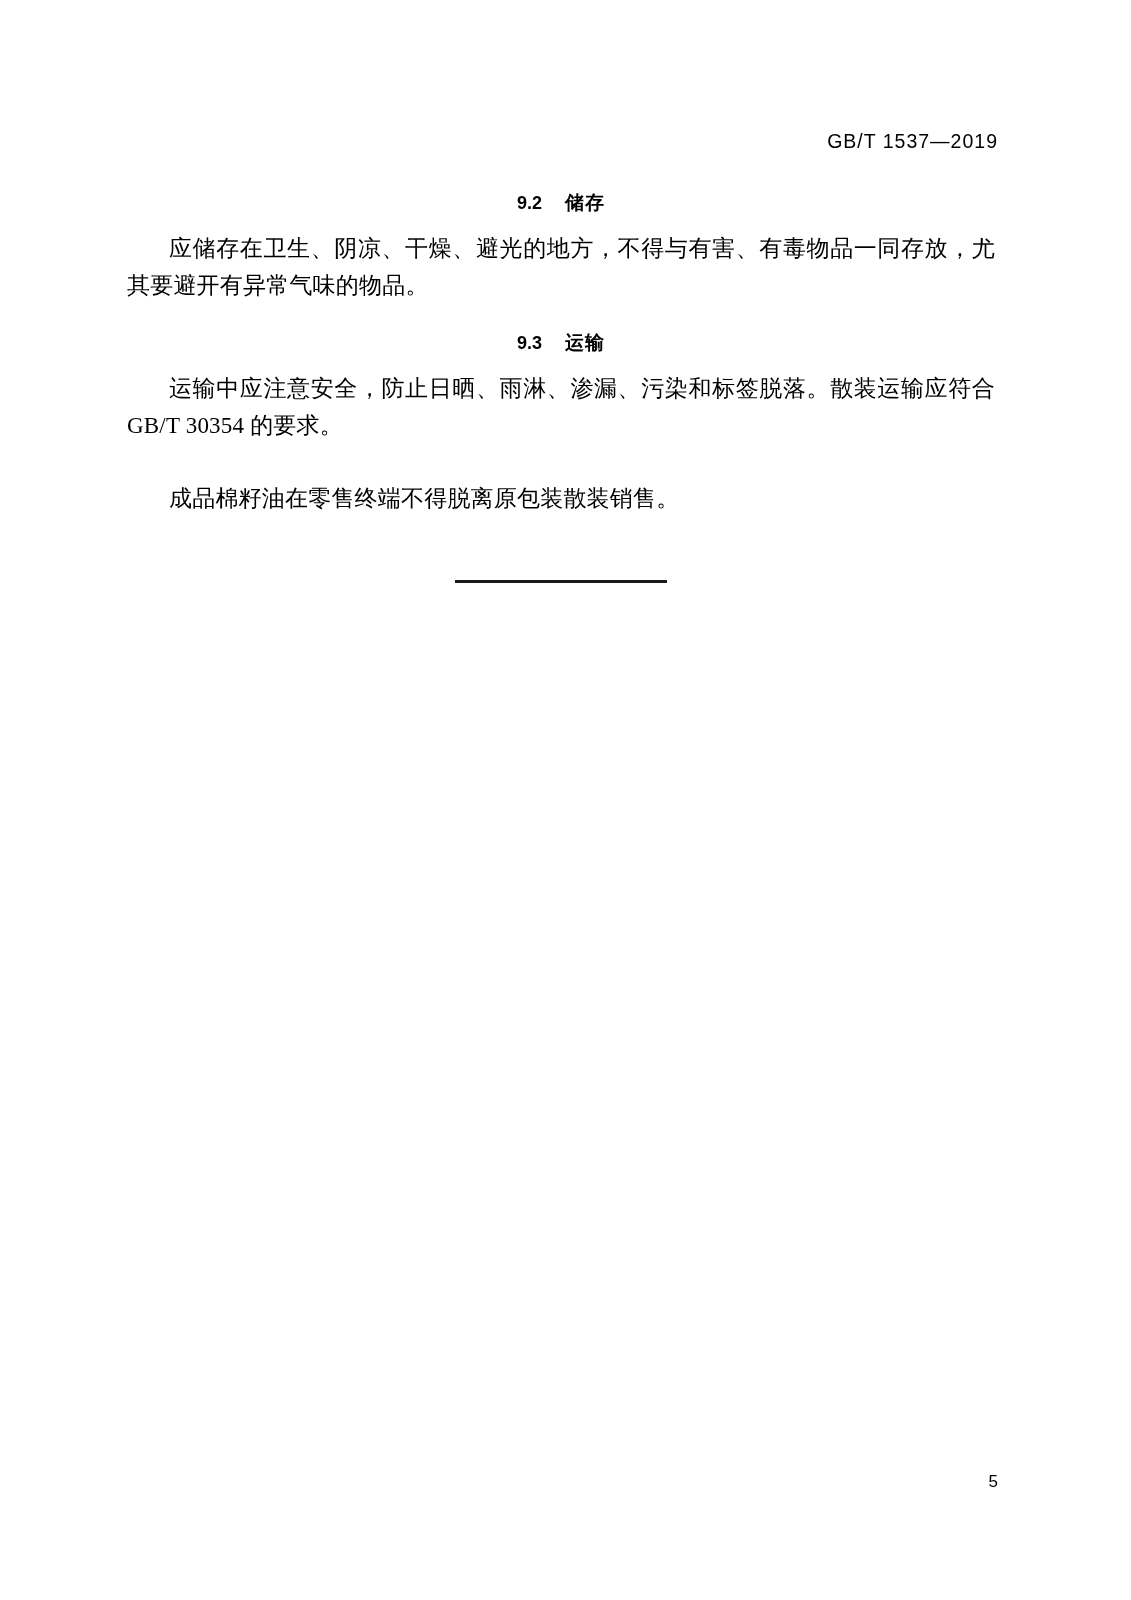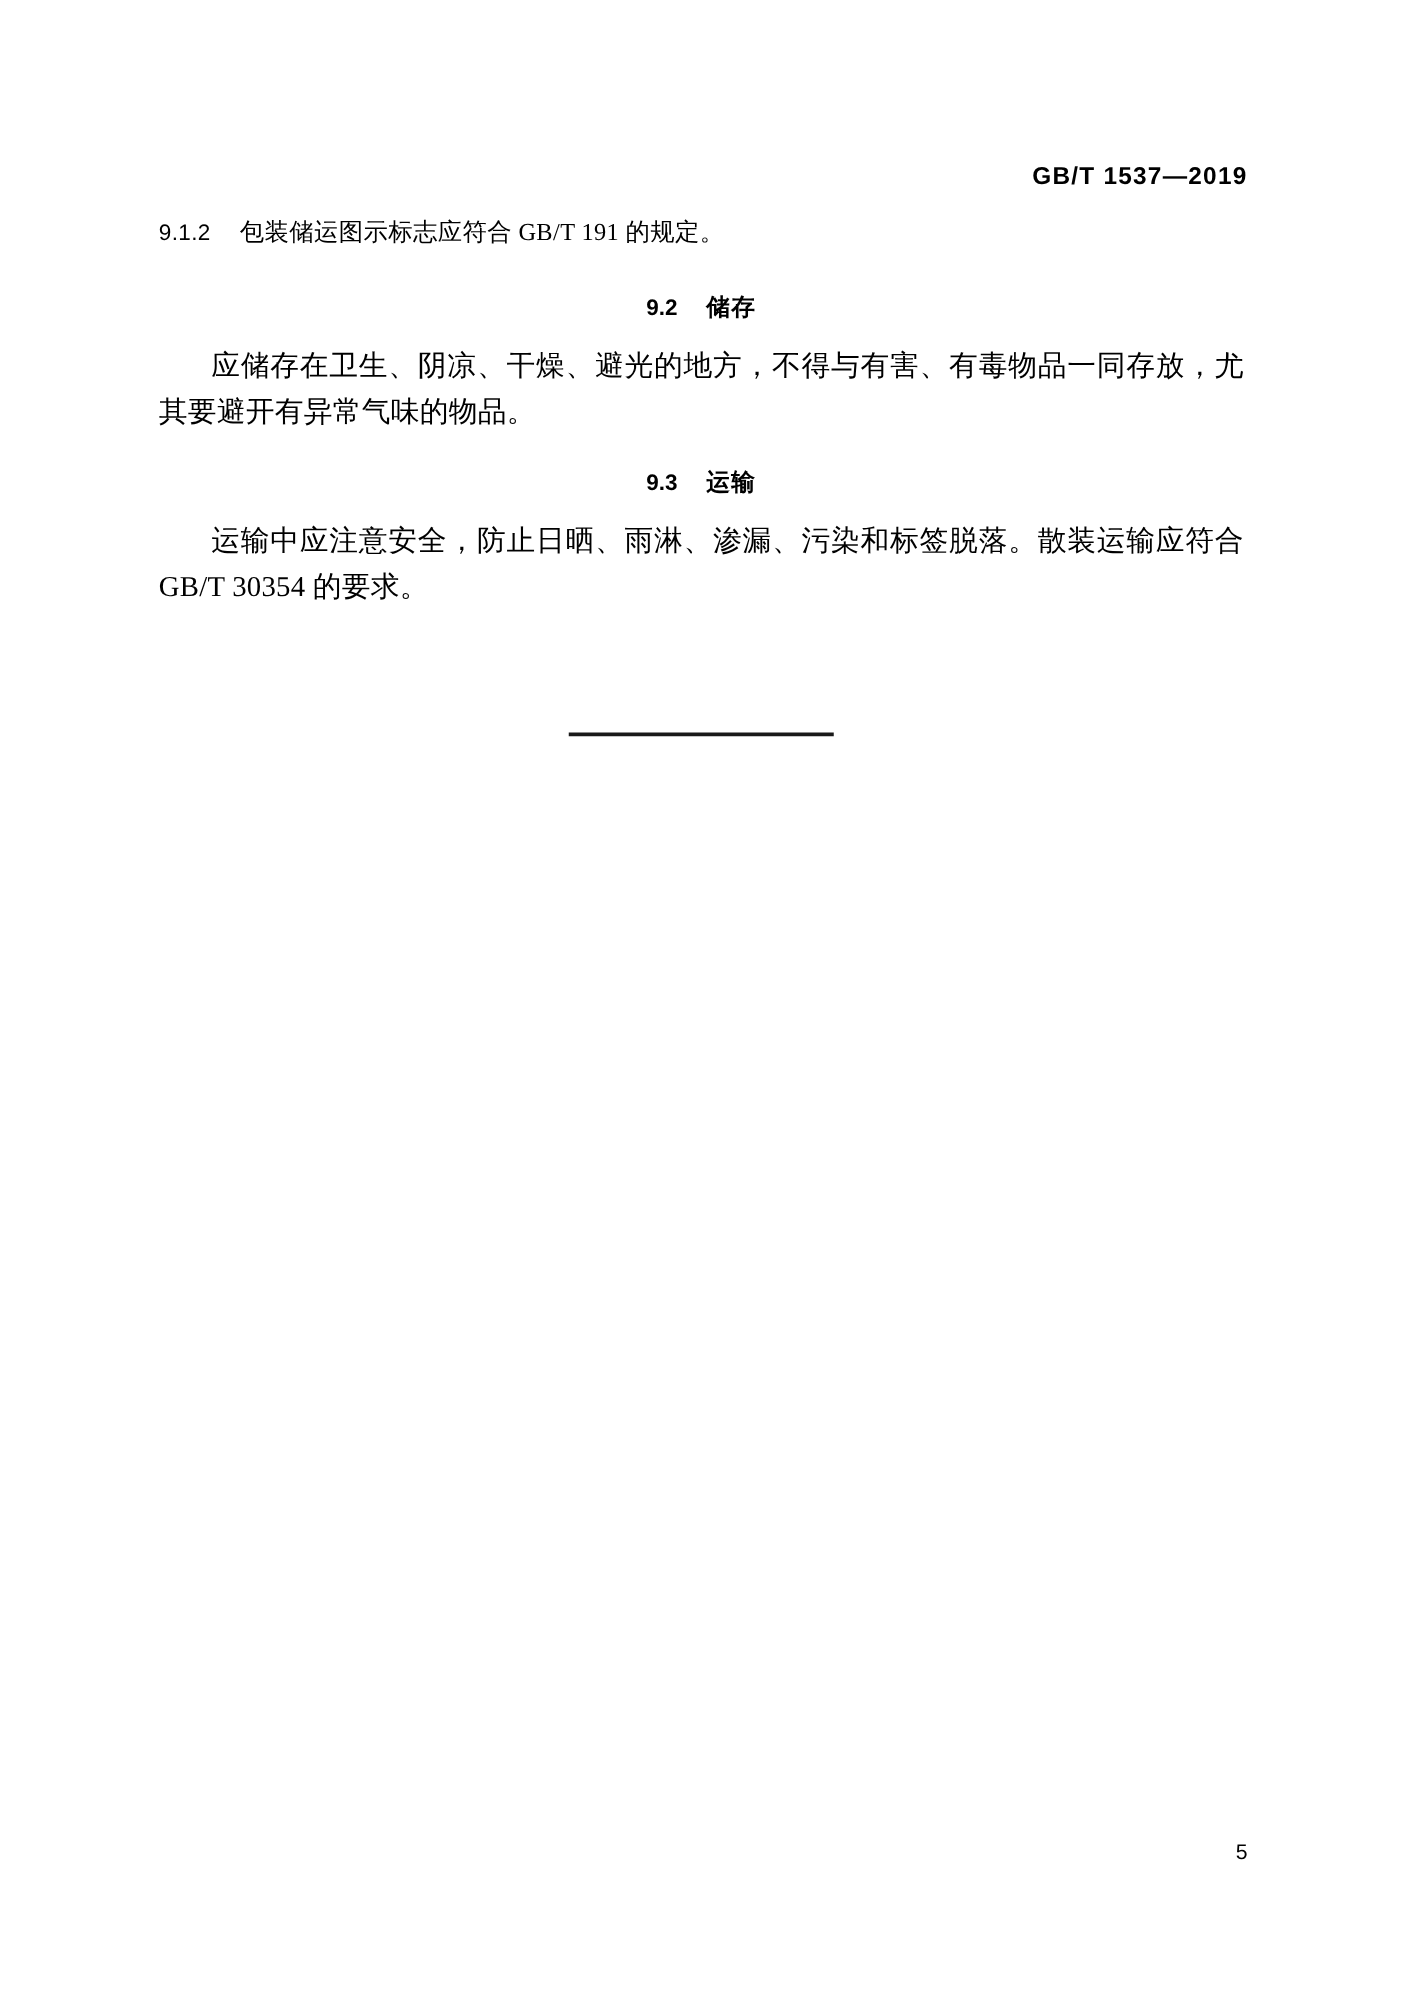--- a/index.html
+++ b/index.html
@@ -22,21 +22,21 @@
     width: 1131px;
     height: 1600px;
   }
   
   .header {
     position: absolute;
     right: 133px;
     top: 130px;
     font-family: "Liberation Sans", sans-serif;
     font-size: 19.5px;
-    font-weight: bold;
+    font-weight: normal;
     letter-spacing: 0.5px;
     color: #000;
     white-space: nowrap;
   }
   .header .std-num {
     letter-spacing: 1px;
   }
   
   .content {
     position: absolute;
@@ -112,26 +112,20 @@
 <body>
 
 <div class="page">
 
   <div class="header">
     <span class="std-num">GB/T  1537—2019</span>
   </div>
 
   <div class="content">
 
-    <div class="block">
-      <p class="clause">
-        <span class="clause-num">9.1.2</span>
-        <span style="display:inline-block;width:18px"></span><span>包装储运图示标志应符合 GB/T 191 的规定。</span>
-      </p>
-    </div>
 
     <div class="gap-head"></div>
 
     <div class="block">
       <p class="heading">
         <span class="clause-num-b">9.2</span>
         <span class="heading-title">储存</span>
       </p>
       <div class="gap-para"></div>
       <p class="para">应储存在卫生、阴凉、干燥、避光的地方，不得与有害、有毒物品一同存放，尤其要避开有异常气味的物品。</p>
@@ -145,20 +139,21 @@
         <span class="heading-title">运输</span>
       </p>
       <div class="gap-para"></div>
       <p class="para">运输中应注意安全，防止日晒、雨淋、渗漏、污染和标签脱落。散装运输应符合 GB/T 30354 的要求。</p>
     </div>
 
     <div class="gap-head"></div>
 
     <div class="block">
       <div class="gap-para"></div>
+      <p class="para">成品棉籽油在零售终端不得脱离原包装散装销售。</p>
     </div>
 
     <div class="end-rule-wrap">
       <span class="end-rule"></span>
     </div>
 
   </div>
 
   <div class="page-number">5</div>
 

